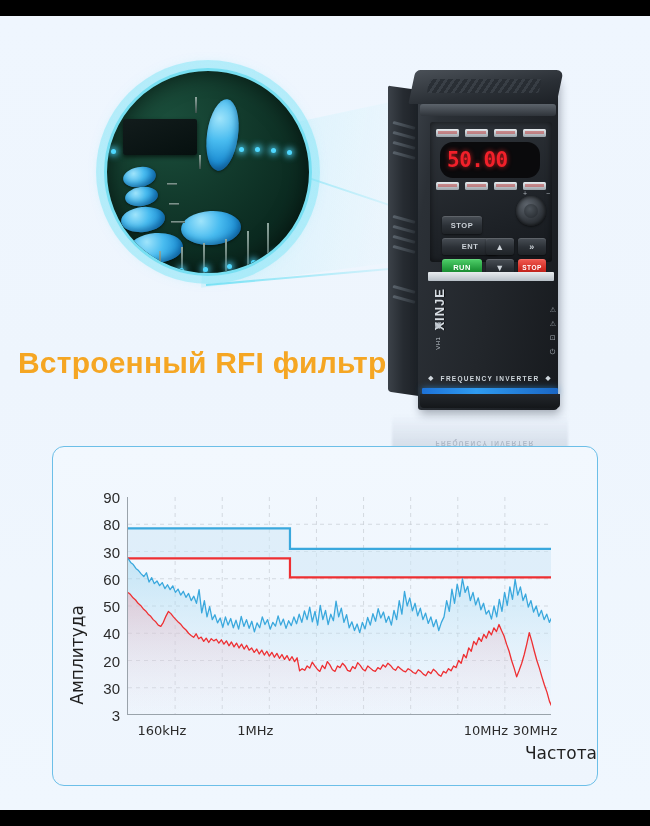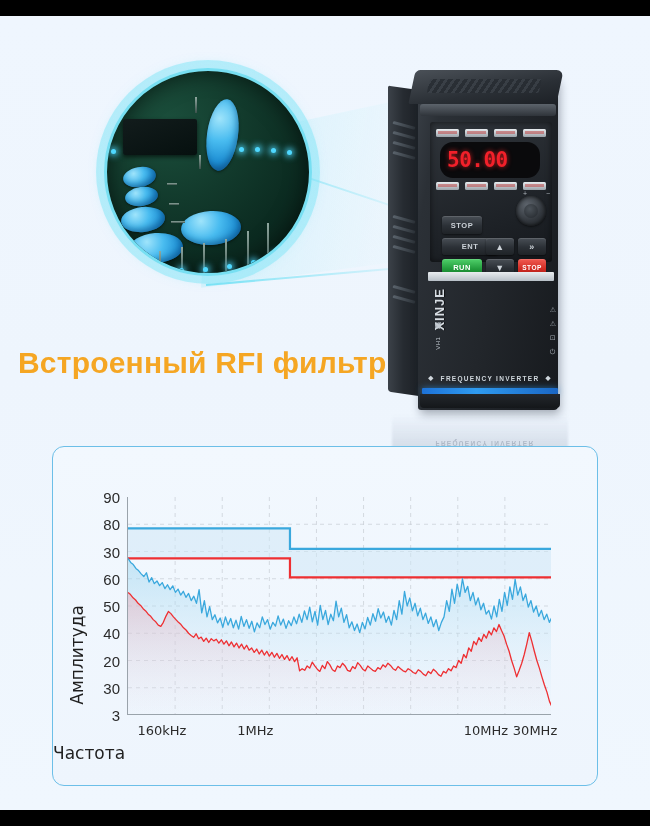--- a/index.html
+++ b/index.html
@@ -372,21 +372,21 @@
     left: 14px; top: 158px;
     font-size: 17px;
     color: #1f1f1f;
     writing-mode: vertical-rl;
     transform: rotate(180deg);
     font-family: "DejaVu Sans", sans-serif;
   }
   .xlabel {
     position: absolute;
     left: 0; right: 0; top: 296px;
-    text-align: left;
+    text-align: right;
     font-size: 17px;
     color: #1f1f1f;
     font-family: "DejaVu Sans", sans-serif;
   }
   svg { display: block; }
 </style>
 </head>
 <body>
 
 <div id="page">

